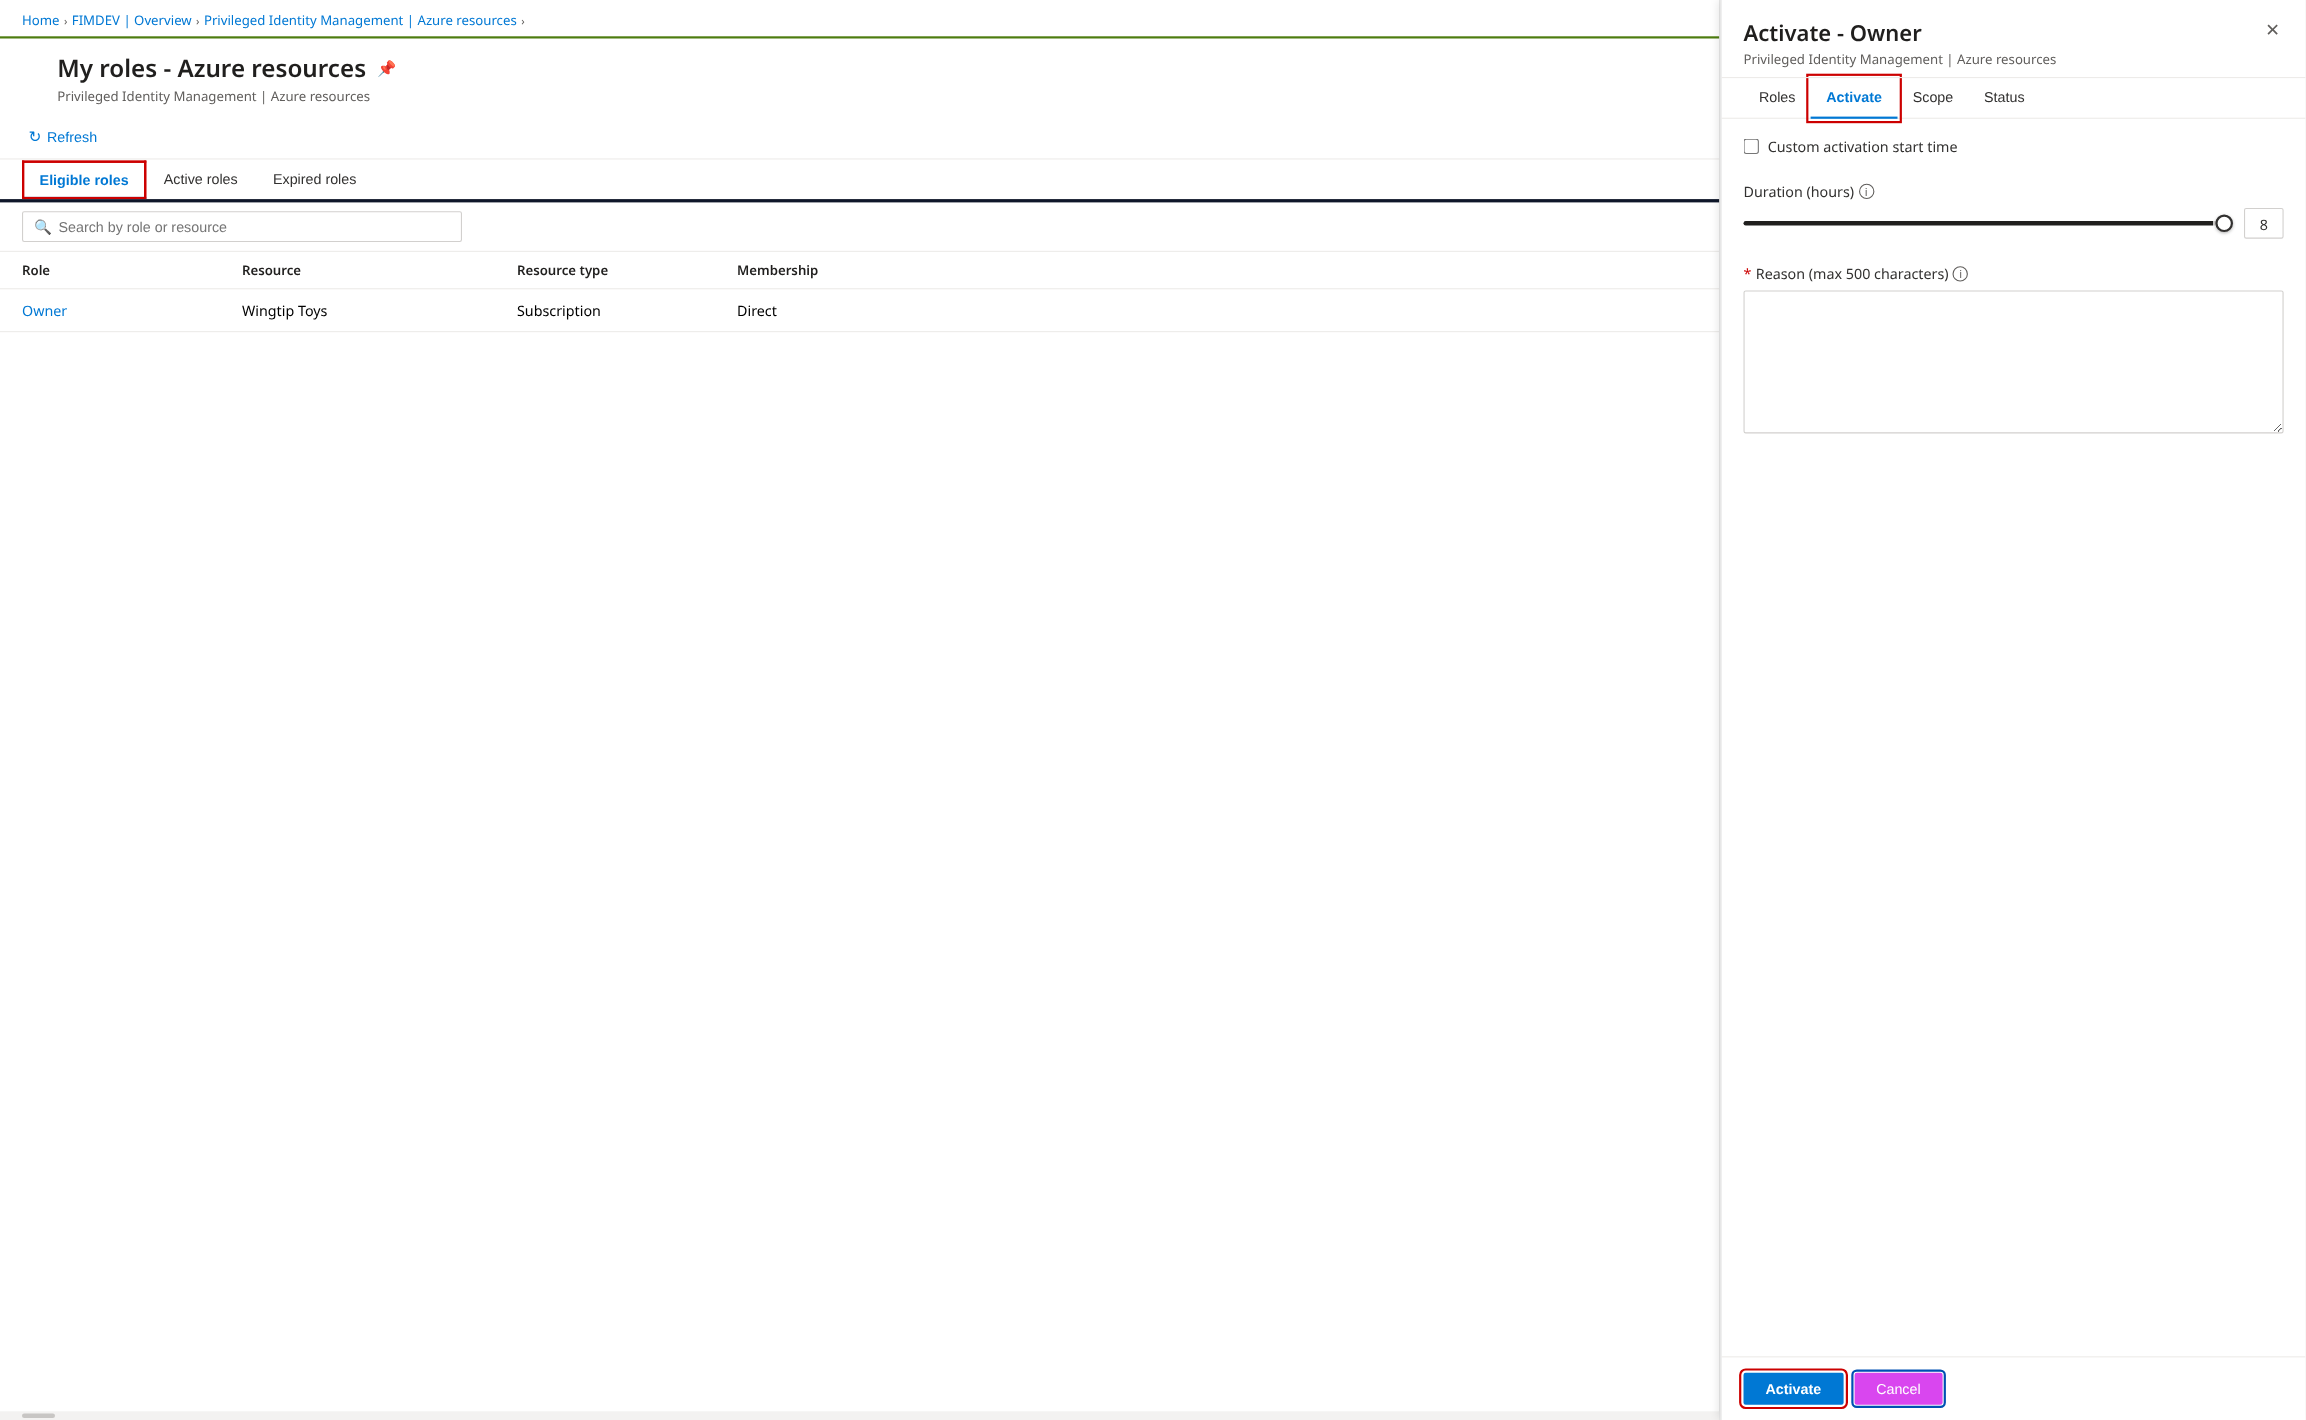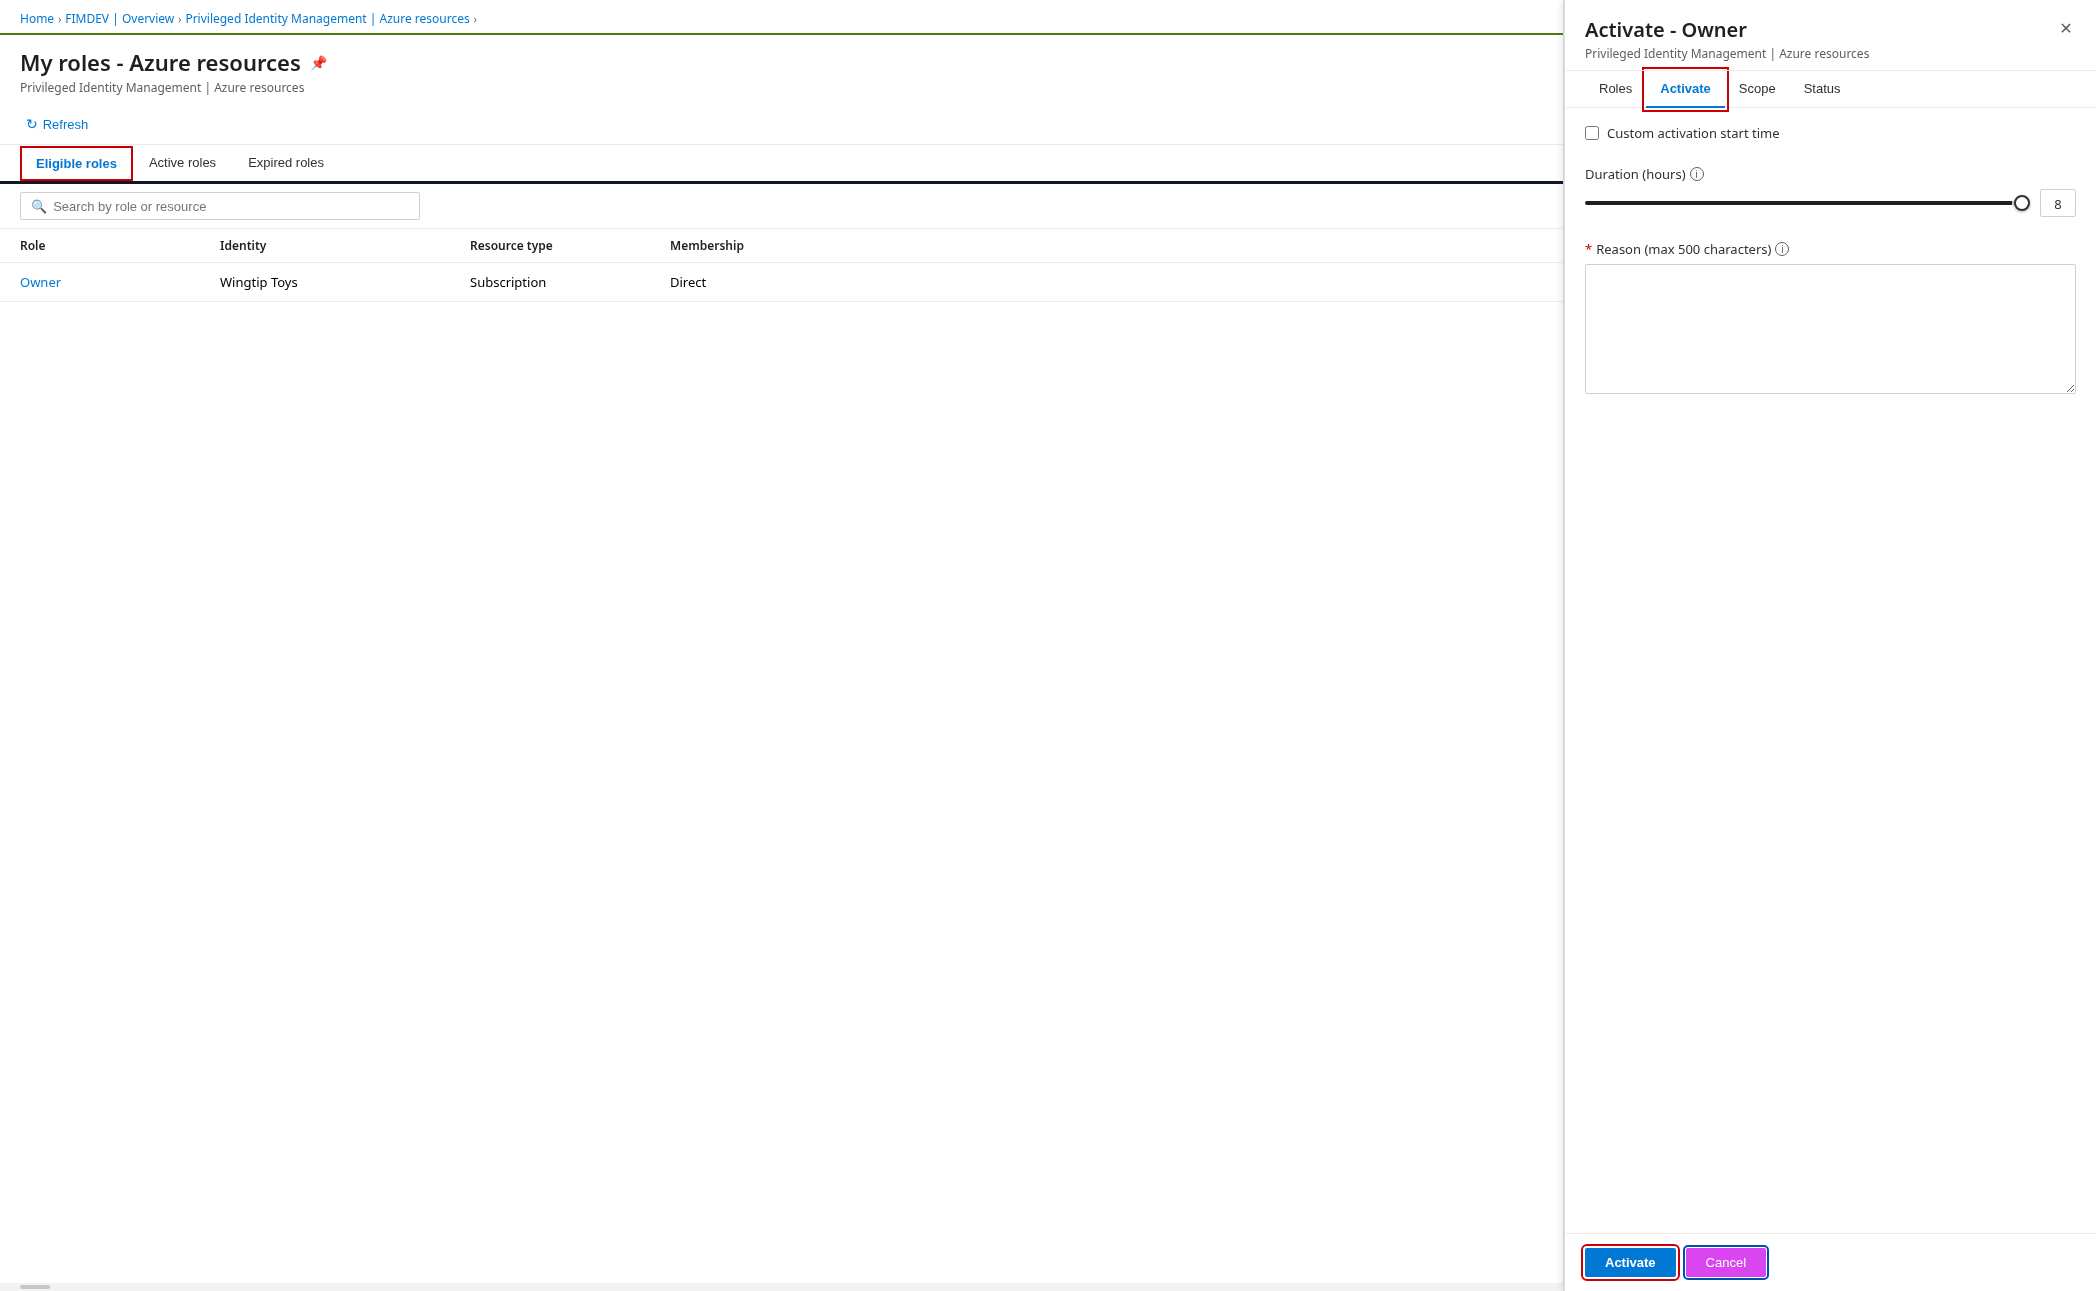--- a/index.html
+++ b/index.html
@@ -23,20 +23,21 @@
       color: #0078d4;
       gap: 4px;
       border-bottom: 2px solid #4d7c0f;
     }
     .breadcrumb span { color: #323130; }
     .breadcrumb a { color: #0078d4; text-decoration: none; cursor: pointer; }
     .breadcrumb .separator { color: #605e5c; font-size: 10px; }
 
     .page-header {
       padding: 12px 16px 8px 20px;
+      margin-left: 32px;
     }
     .page-title {
       font-size: 22px;
       font-weight: 600;
       color: #201f1e;
       display: flex;
       align-items: center;
       gap: 10px;
     }
     .pin-icon {
@@ -397,21 +398,21 @@
 
   <div class="search-bar">
     <div class="search-input-wrapper">
       <span class="search-icon-char">🔍</span>
       <input type="text" placeholder="Search by role or resource" style="">
     </div>
   </div>
 
   <div class="table-header">
     <span>Role</span>
-    <span>Identity</span>
+    <span>Resource</span>
     <span>Resource type</span>
     <span>Membership</span>
     <span></span>
   </div>
 
   <div class="table-row">
     <a class="role-link">Owner</a>
     <span>Wingtip Toys</span>
     <span>Subscription</span>
     <span>Direct</span>

